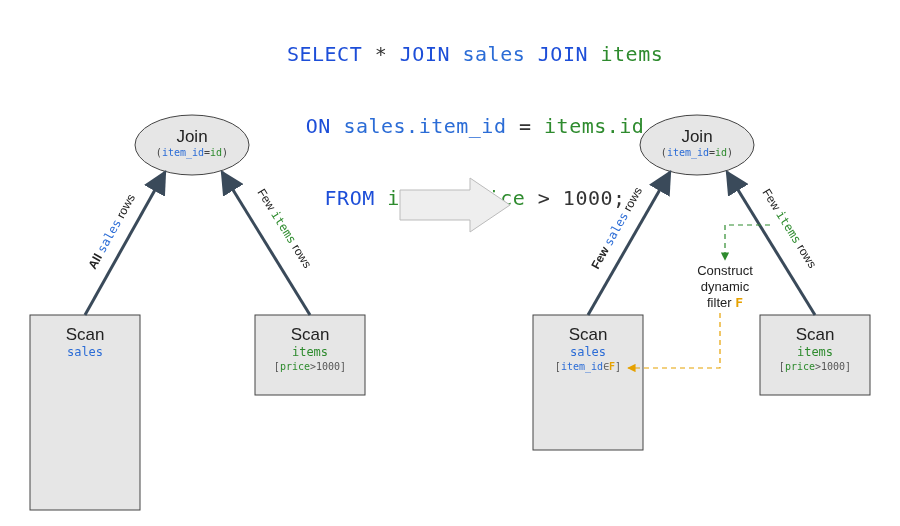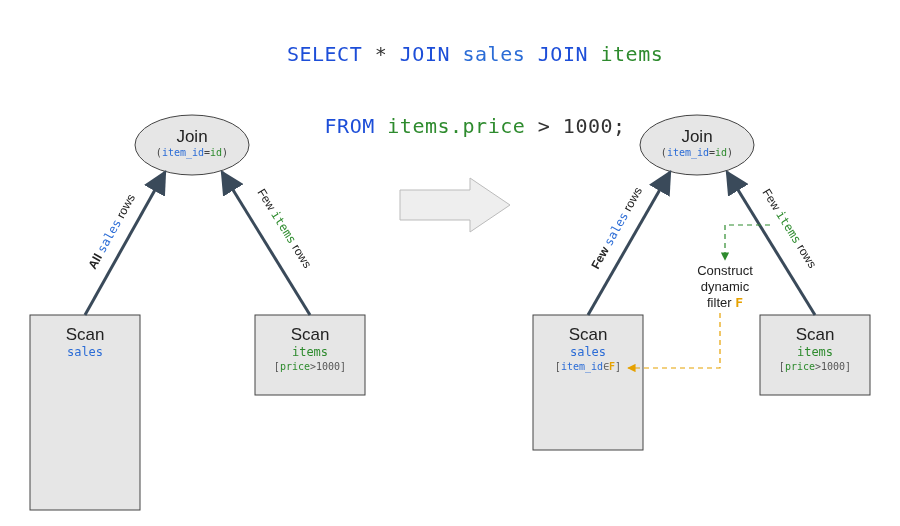--- a/index.html
+++ b/index.html
@@ -91,20 +91,23 @@
   .dyn-label .org { fill: #e6a100; font-weight: bold; font-family: "Menlo","Consolas",monospace; }
 </style>
 </head>
 <body>
 
 <div style="position:absolute; left:0; top:18px; width:900px;">
   <div class="sql-line">
     <span class="kw">SELECT</span><span> * </span><span class="kw">JOIN </span><span class="tbl-s">sales</span><span> </span><span class="kw">JOIN</span><span> </span><span class="tbl-i">items</span>
   </div>
   <div class="sql-line">
+    <span class="kw">ON </span><span class="tbl-s">sales.item_id</span><span class="op"> = </span><span class="tbl-i">items.id</span>
+  </div>
+  <div class="sql-line">
     <span class="kw">FROM </span><span class="tbl-i">items.price</span><span class="op"> &gt; 1000;</span>
   </div>
 </div>
 
 <svg width="900" height="526" viewBox="0 0 900 526" style="position:absolute; left:0; top:0;">
   <defs>
     <marker id="arrow-dark" viewBox="0 0 10 10" refX="9" refY="5" markerWidth="8" markerHeight="8" orient="auto-start-reverse">
       <path d="M 0 0 L 10 5 L 0 10 z" fill="#3a4a5a"></path>
     </marker>
     <marker id="arrow-green" viewBox="0 0 10 10" refX="9" refY="5" markerWidth="7" markerHeight="7" orient="auto-start-reverse">

